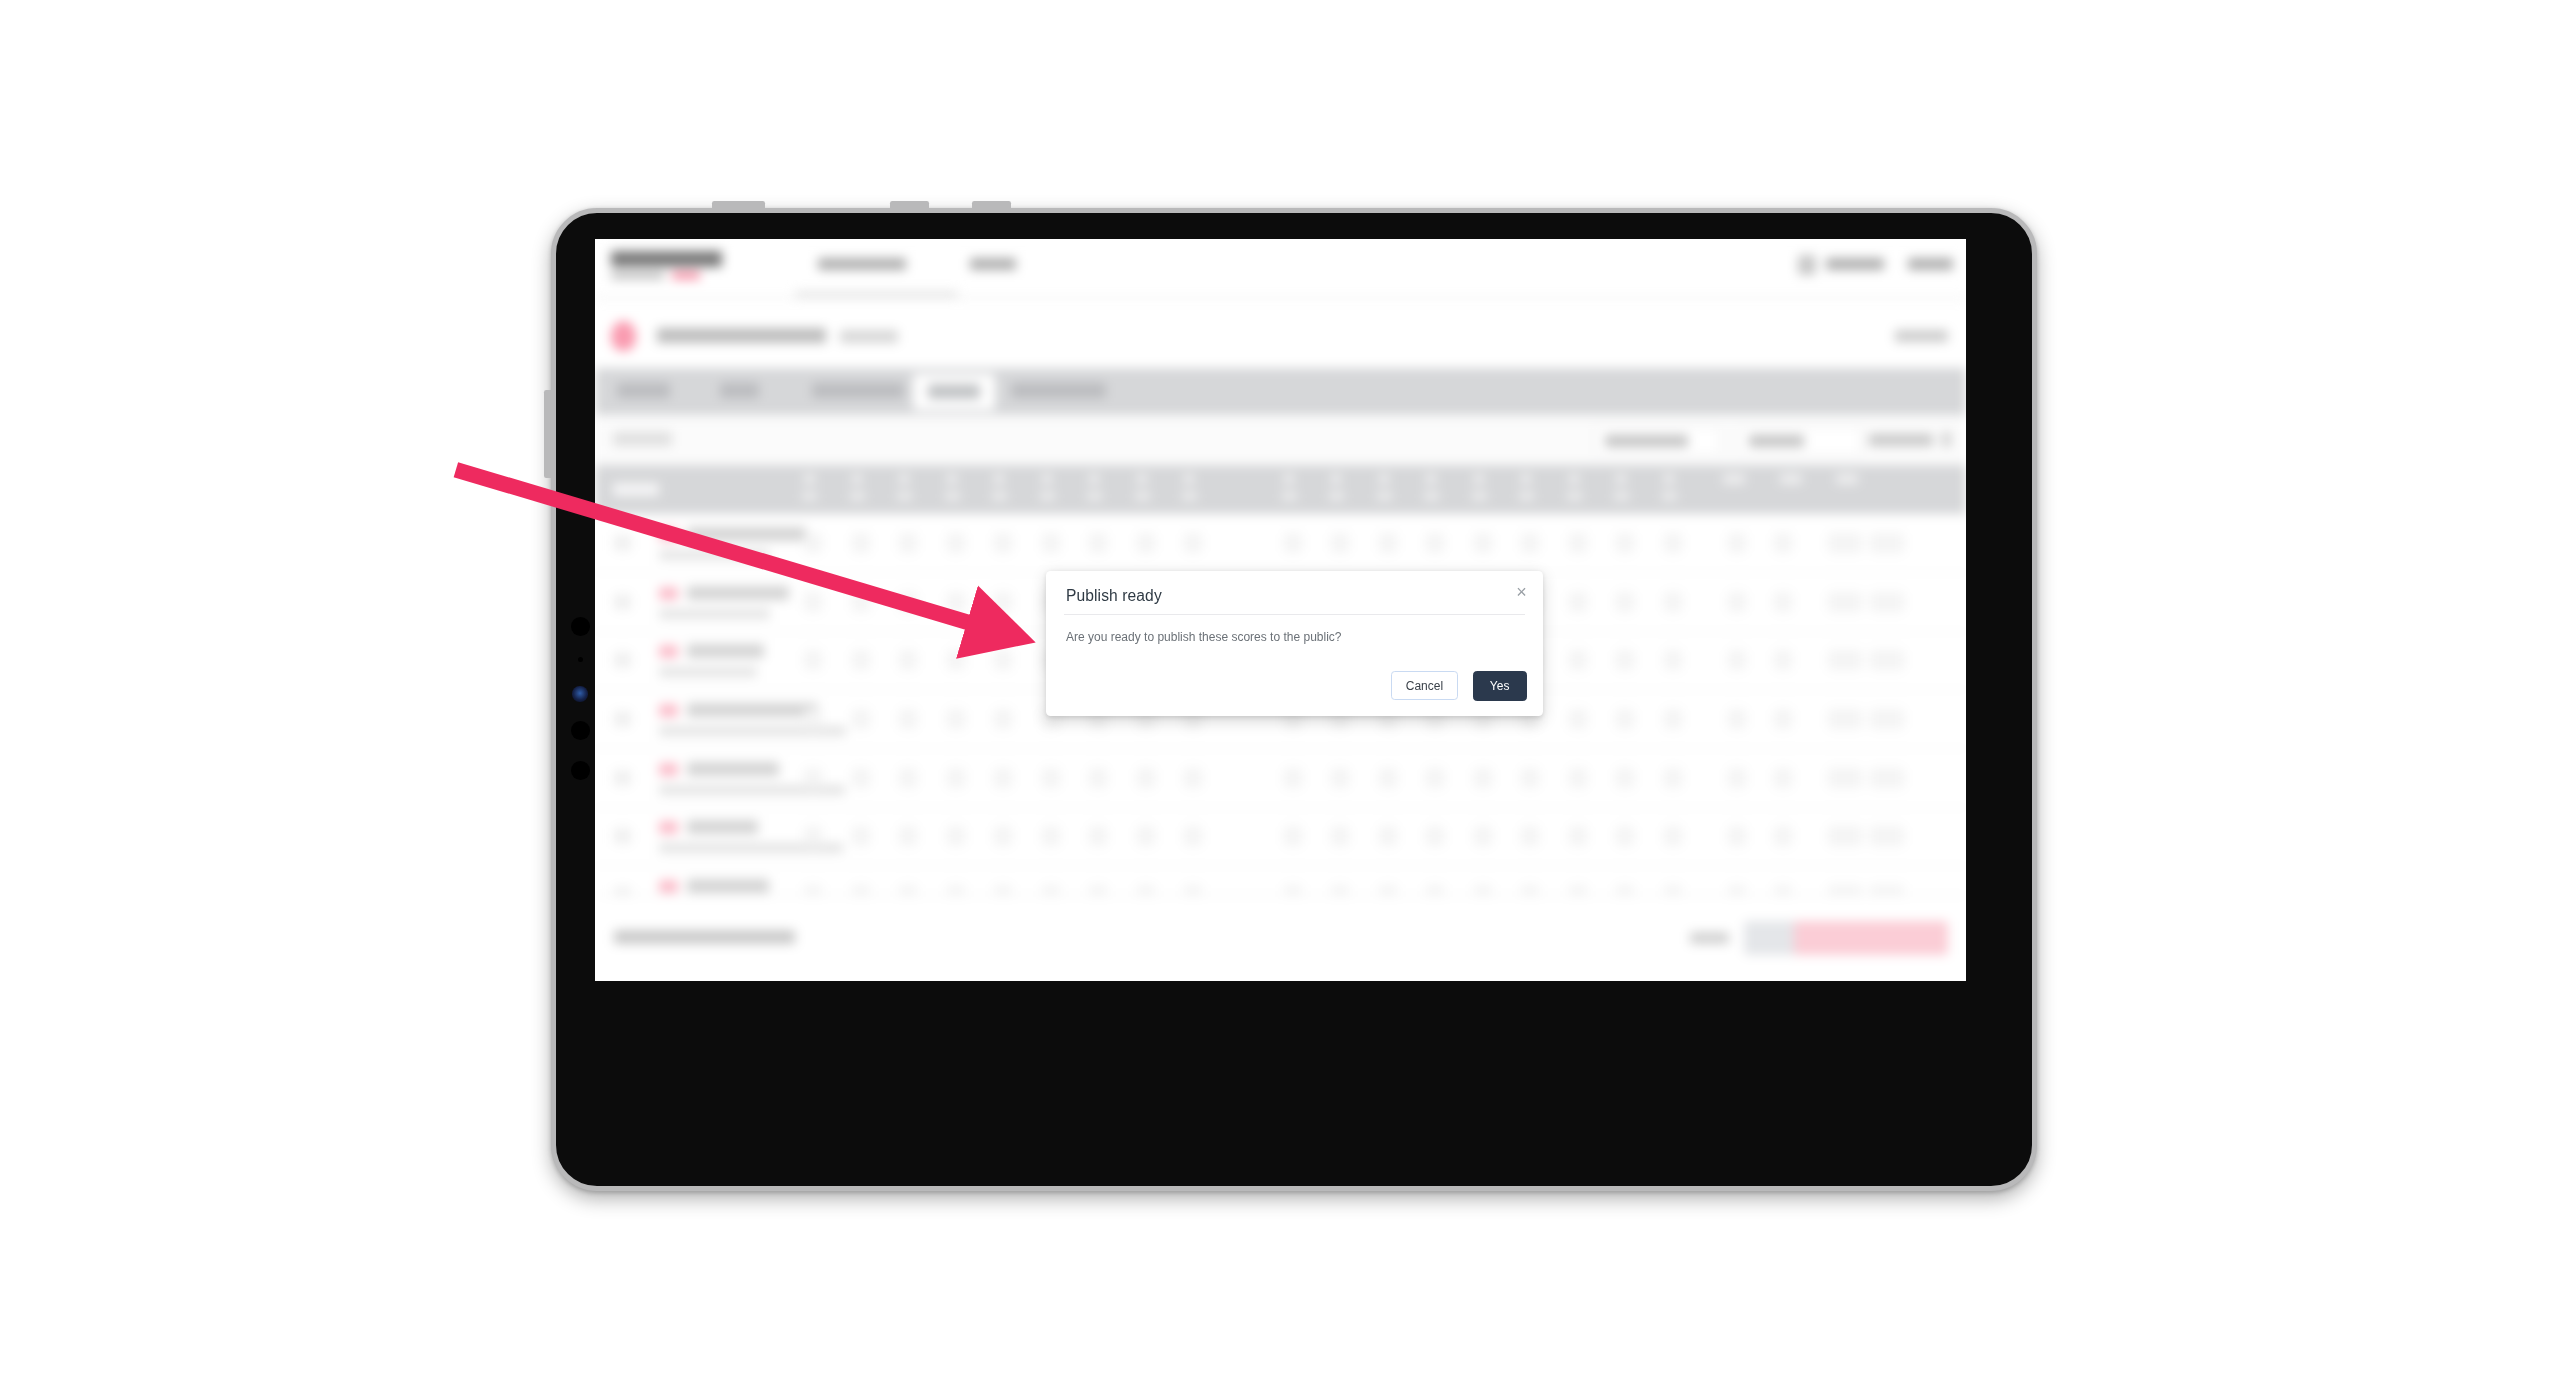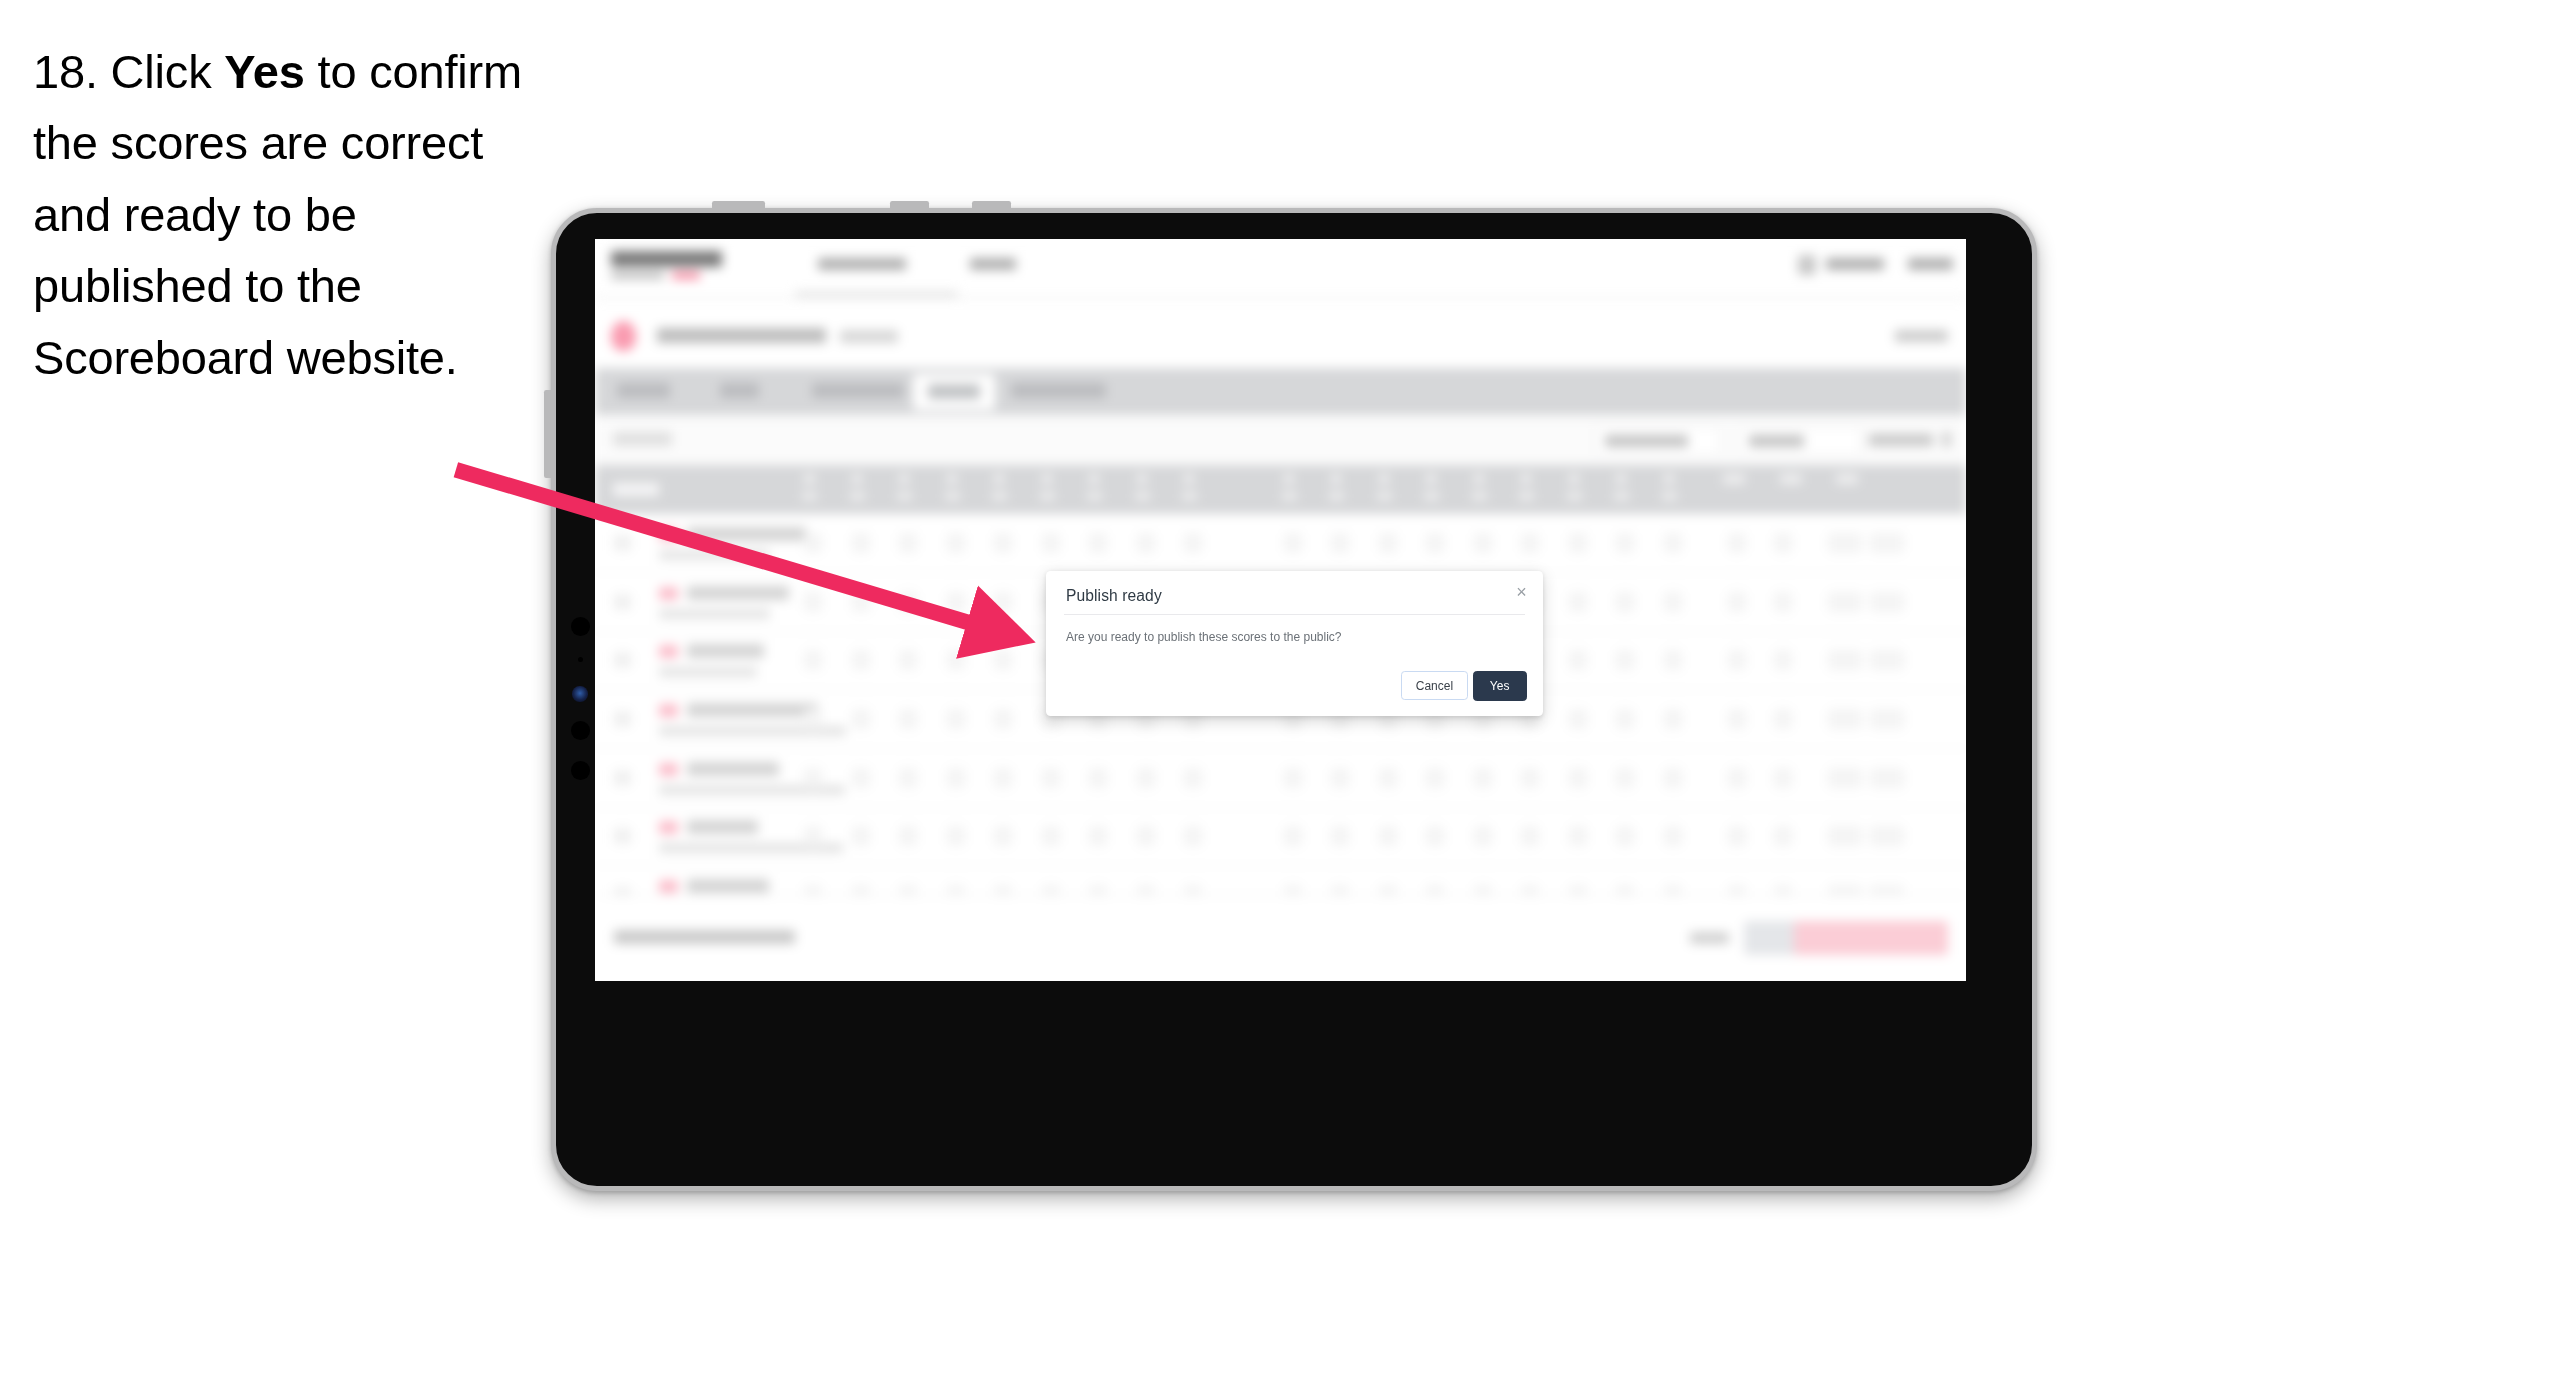--- a/index.html
+++ b/index.html
@@ -268,21 +268,21 @@
   .modal-rule {
     position: absolute; left: 18px; right: 18px; top: 43px;
     height: 0.7px; background: #e9e9ec;
   }
   .modal-body {
     position: absolute; left: 20px; top: 59px;
     font-size: 12px; color: #6b7177;
   }
   .modal-actions {
     position: absolute; right: 16.3px; bottom: 15px;
-    display: flex; gap: 5px; align-items: center;
+    display: flex; gap: 15px; align-items: center;
   }
   .btn {
     font-family: "Liberation Sans", sans-serif;
     font-size: 12px;
     border-radius: 3.7px;
     padding: 7.4px 13.4px;
     cursor: pointer;
     line-height: 1;
   }
   .btn-cancel {
@@ -301,24 +301,20 @@
   .arrow-layer {
     position: absolute; left: 0; top: 0; width: 2576px; height: 1386px;
     pointer-events: none; z-index: 40;
   }
 </style>
 </head>
 <body>
 
 <div class="slide">
 
-  <div class="instruction">
-    <span>18.</span>
-    <span>Click </span><b>Yes</b><span> to confirm the scores are correct and ready to be published to the Scoreboard website.</span>
-  </div>
 
   <div class="device">
     <div class="btn-top b1"></div>
     <div class="btn-top b2"></div>
     <div class="btn-top b3"></div>
     <div class="btn-left"></div>
 
     <div class="bezel-dot d1"></div>
     <div class="bezel-dot d2"></div>
     <div class="bezel-dot d3"></div>

